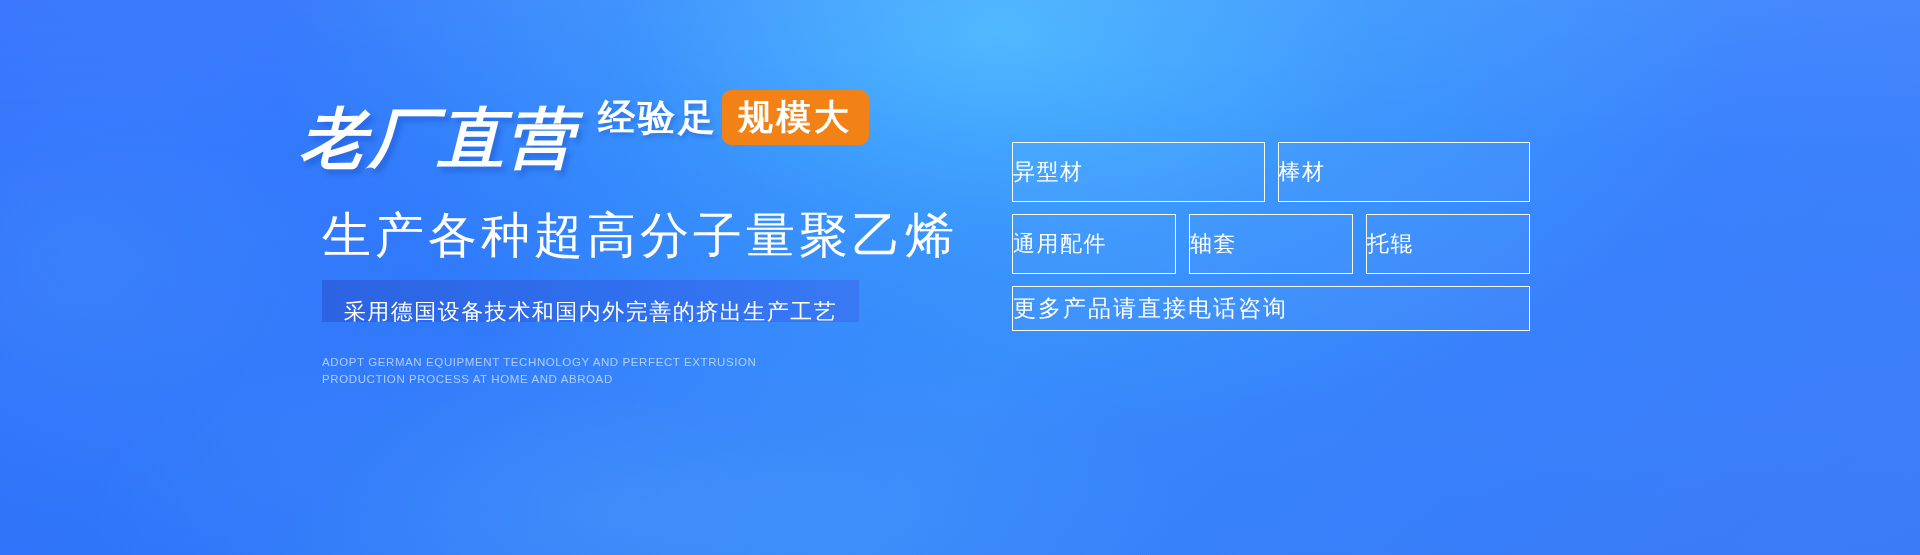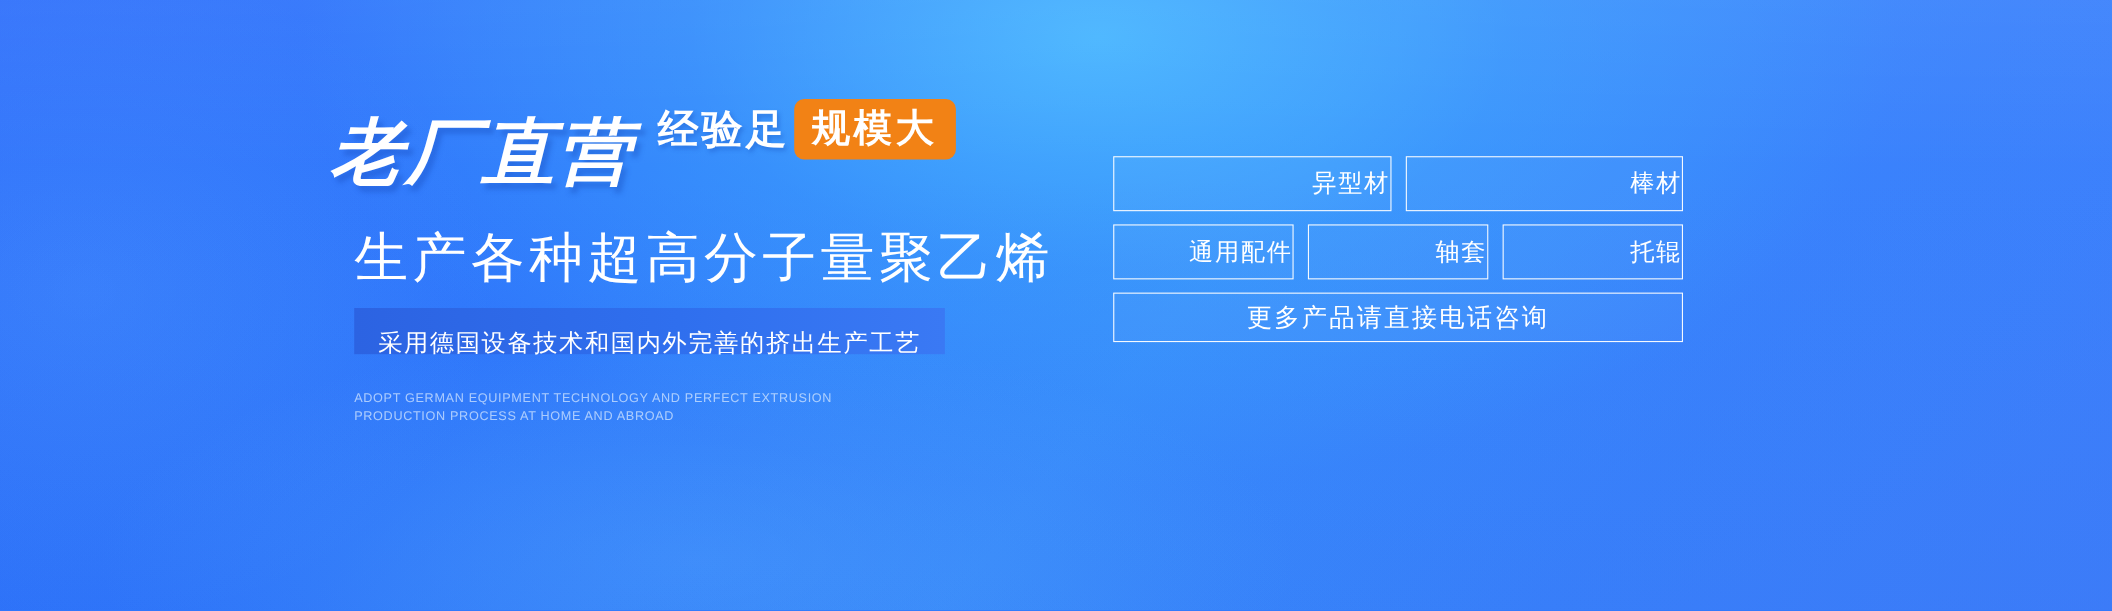--- a/index.html
+++ b/index.html
@@ -142,41 +142,40 @@
     top: 142px;
     width: 518px;
   }
   .cat-row {
     display: flex;
     gap: 13px;
     margin-bottom: 12px;
   }
   .cat-btn {
     flex: 1 1 0;
-    height: 50px;
+    height: 60px;
     border: 1px solid rgba(255,255,255,0.95);
     background: rgba(255,255,255,0.035);
     display: flex;
     align-items: center;
-    justify-content: flex-end;
+    justify-content: flex-start;
     color: #ffffff;
     font-size: 22px;
     letter-spacing: 1.5px;
     white-space: nowrap;
     cursor: pointer;
   }
 
   .cta-btn {
     width: 100%;
     height: 45px;
     border: 1px solid rgba(255,255,255,0.95);
     background: rgba(255,255,255,0.035);
     display: flex;
     align-items: center;
-    justify-content: center;
     color: #ffffff;
     font-size: 23px;
     letter-spacing: 2px;
     white-space: nowrap;
     cursor: pointer;
     font-family: Liberation Serif, serif;
   }
 </style>
 </head>
 <body>

